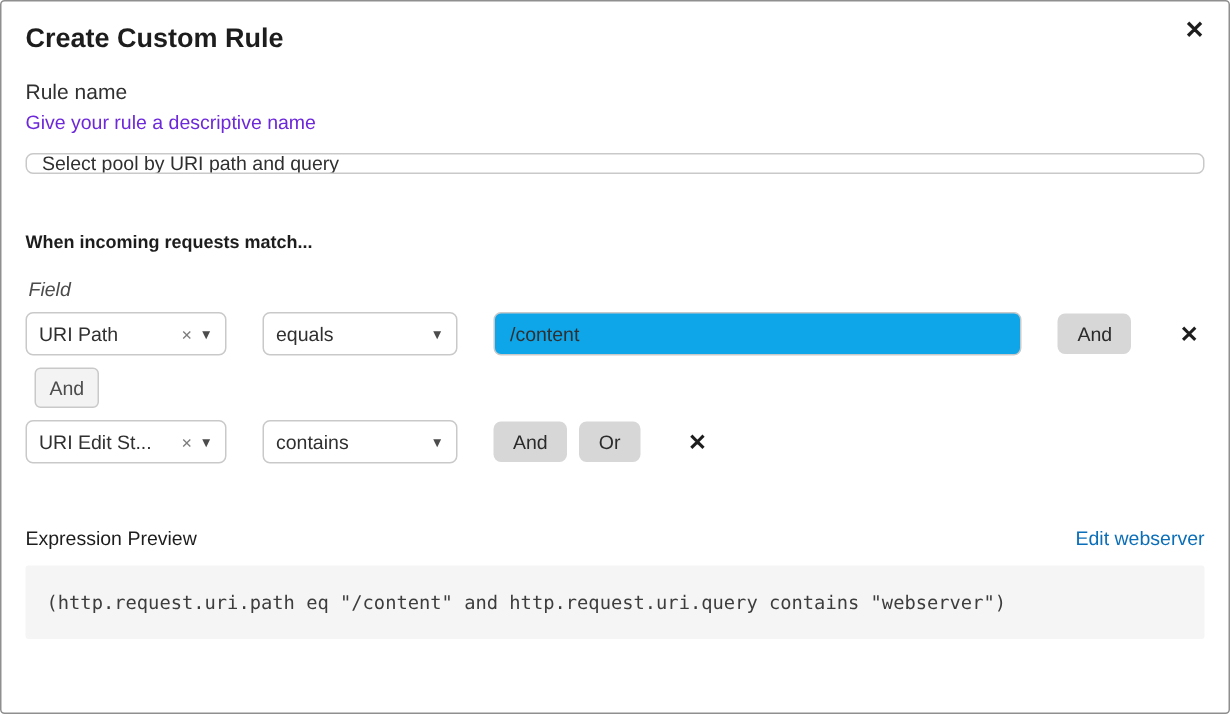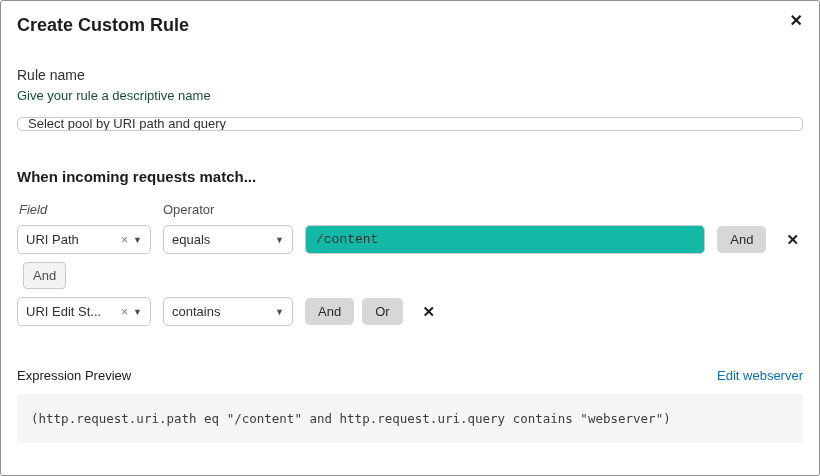--- a/index.html
+++ b/index.html
@@ -20,60 +20,60 @@
   .modal-title { font-size: 18px; font-weight: 700; color: #1d1d1d; padding-top: 2px; }
   .close-btn {
     position: absolute; top: 8px; right: 12px;
     font-size: 16px; font-weight: 700; color: #1d1d1d;
     background: none; border: none; cursor: pointer;
     line-height: 1; padding: 4px;
     font-family: "Liberation Sans", sans-serif;
   }
 
   
-  .rule-name-section { margin-top: 31px; }
+  .rule-name-section { margin-top: 17px; }
   .field-label { font-size: 14px; color: #303030; margin-bottom: 5px; }
-  .field-hint { font-size: 13px; color: #14532d; margin-bottom: 11px; }
+  .field-hint { font-size: 13px; color: #6d28d9; margin-bottom: 11px; }
   .text-input {
     width: 100%; height: 14px;
     border: 1px solid #c9c9c9; border-radius: 5px;
     padding: 0 10px; font-size: 13px; color: #303030;
     font-family: "Liberation Sans", sans-serif;
     outline: none; background: #fff;
   }
 
   
   .match-section { margin-top: 36px; }
-  .match-heading { font-size: 15px; font-weight: 700; color: #1d1d1d; }
+  .match-heading { font-size: 12px; font-weight: 700; color: #1d1d1d; }
 
   .cols { display: flex; margin-top: 17px; margin-bottom: 8px; }
   .col-label { font-size: 13px; color: #4c4c4c; }
   .col-field { width: 146px; padding-left: 2px; font-style: italic; }
   .col-operator { width: 142px; }
   .col-value { flex: 1; }
 
-  .rule-row { display: flex; align-items: center; gap: 12px; }
+  .rule-row { display: flex; align-items: center; gap: 24px; }
 
   .select-box {
     height: 29px; border: 1px solid #c9c9c9; border-radius: 5px;
     background: #fff; display: flex; align-items: center;
     padding: 0 8px; font-size: 13px; color: #303030; cursor: pointer;
   }
   .select-box .select-label { flex: 1; white-space: nowrap; overflow: hidden; }
   .field-select { width: 134px; }
   .operator-select { width: 130px; }
   .clear-x { font-size: 12px; color: #7d7d7d; margin: 0 5px 0 4px; cursor: pointer; }
   .caret { font-size: 9px; color: #4c4c4c; }
 
   .value-input {
     flex: 1; height: 29px;
     border: 1px solid #c9c9c9; border-radius: 5px;
     padding: 0 10px; font-size: 13px; color: #303030;
-    font-family: Liberation Mono, monospace;
-    outline: none; background: #14b8a6;
+    font-family: Liberation Sans, sans-serif;
+    outline: none; background: #0ea5e9;
   }
 
   .conn-buttons { display: flex; gap: 8px; }
   .conn-btn {
     height: 27px; padding: 0 13px;
     background: #d7d7d7; border: none; border-radius: 5px;
     font-size: 13px; color: #2b2b2b; cursor: pointer;
     font-family: "Liberation Sans", sans-serif;
   }
   .delete-row {
@@ -119,21 +119,20 @@
     <div class="field-label">Rule name</div>
     <div class="field-hint">Give your rule a descriptive name</div>
     <input class="text-input" type="text" value="Select pool by URI path and query" style="">
   </div>
 
   <div class="match-section">
     <div class="match-heading">When incoming requests match...</div>
 
     <div class="cols">
       <span class="col-label col-field">Field</span>
-      <span class="col-label col-operator">Operator</span>
     </div>
 
     
     <div class="rule-row">
       <div class="select-box field-select">
         <span class="select-label">URI Path</span>
         <span class="clear-x">×</span>
         <span class="caret">▼</span>
       </div>
       <div class="select-box operator-select">

